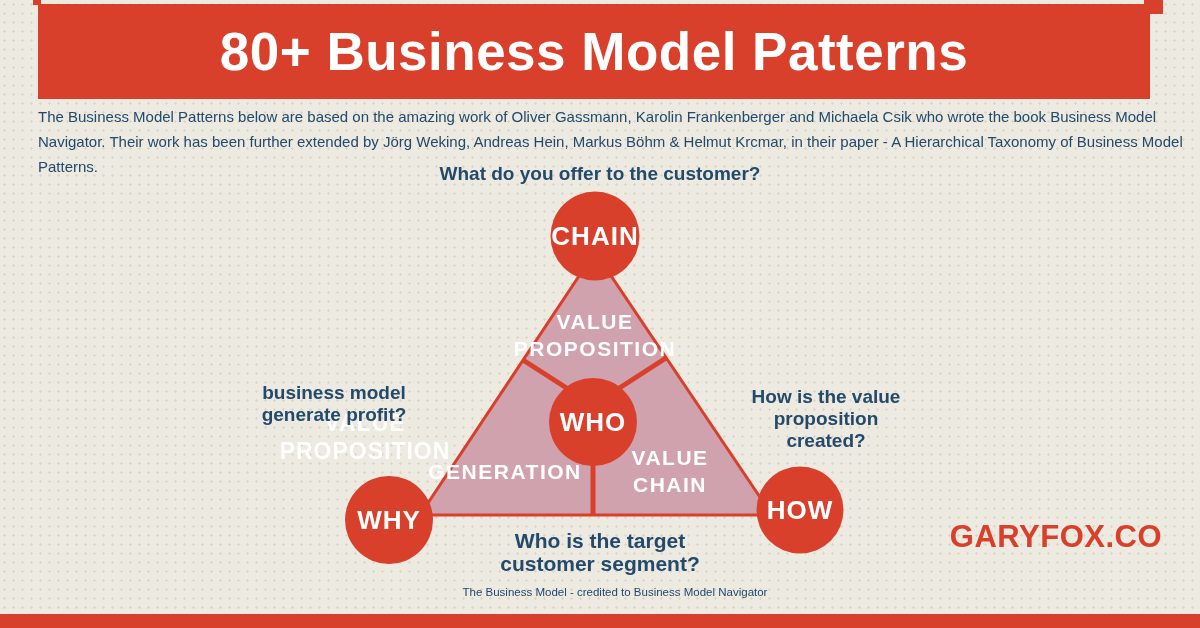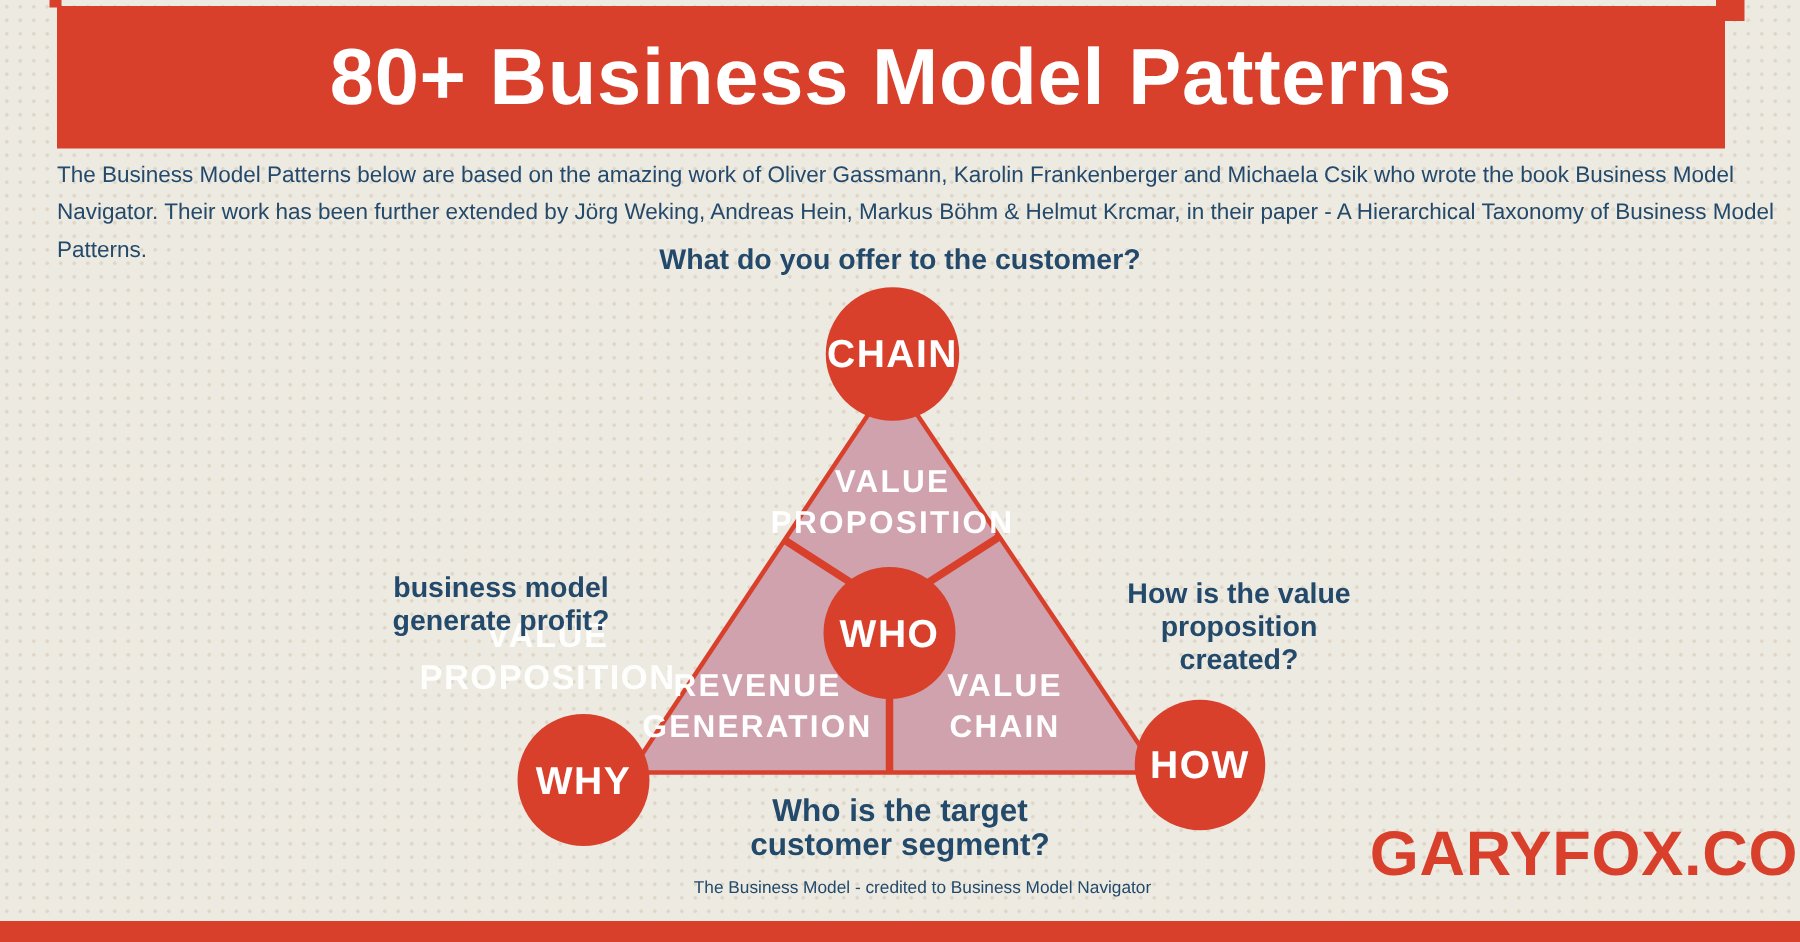--- a/index.html
+++ b/index.html
@@ -60,22 +60,22 @@
   .node-what{left:595px;top:236px;width:89px;height:89px;}
   .node-who{left:593px;top:422px;width:88px;height:88px;}
   .node-why{left:389px;top:520px;width:88px;height:88px;}
   .node-how{left:800px;top:510px;width:87px;height:87px;text-align:center;}
   .caption{
     position:absolute;left:615px;top:586px;transform:translateX(-50%);
     color:#23496b;font-size:11.5px;white-space:nowrap;z-index:4;
   }
   .brand{
     position:absolute;left:1056px;top:537px;transform:translate(-50%,-50%);
-    color:#d8402c;font-size:42px;font-weight:800;letter-spacing:0.5px;
-    white-space:nowrap;z-index:4;text-decoration:none;margin-top:32px;
+    color:#d8402c;font-size:31px;font-weight:800;letter-spacing:0.5px;
+    white-space:nowrap;z-index:4;text-decoration:none;
   }
   .bottom-bar{position:absolute;left:0;top:614px;width:1200px;height:14px;background:#d8402c;}
 </style>
 </head>
 <body>
 
 <div class="canvas">
 
   <div class="accent accent-left"></div>
   <div class="accent accent-right"></div>
@@ -119,21 +119,20 @@
     <div>Who is the target</div>
     <div>customer segment?</div>
   </div>
 
   <div class="seg-label seg-vp">
     <div>VALUE</div>
     <div>PROPOSITION</div>
   </div>
 
   <div class="seg-label seg-rg">
-    <div>REVENUE</div>
     <div>GENERATION</div>
   </div>
 
   <div class="seg-label seg-vc">
     <div>VALUE</div>
     <div>CHAIN</div>
   </div>
 
   <div class="node node-what">CHAIN</div>
   <div class="node node-who">WHO</div>

